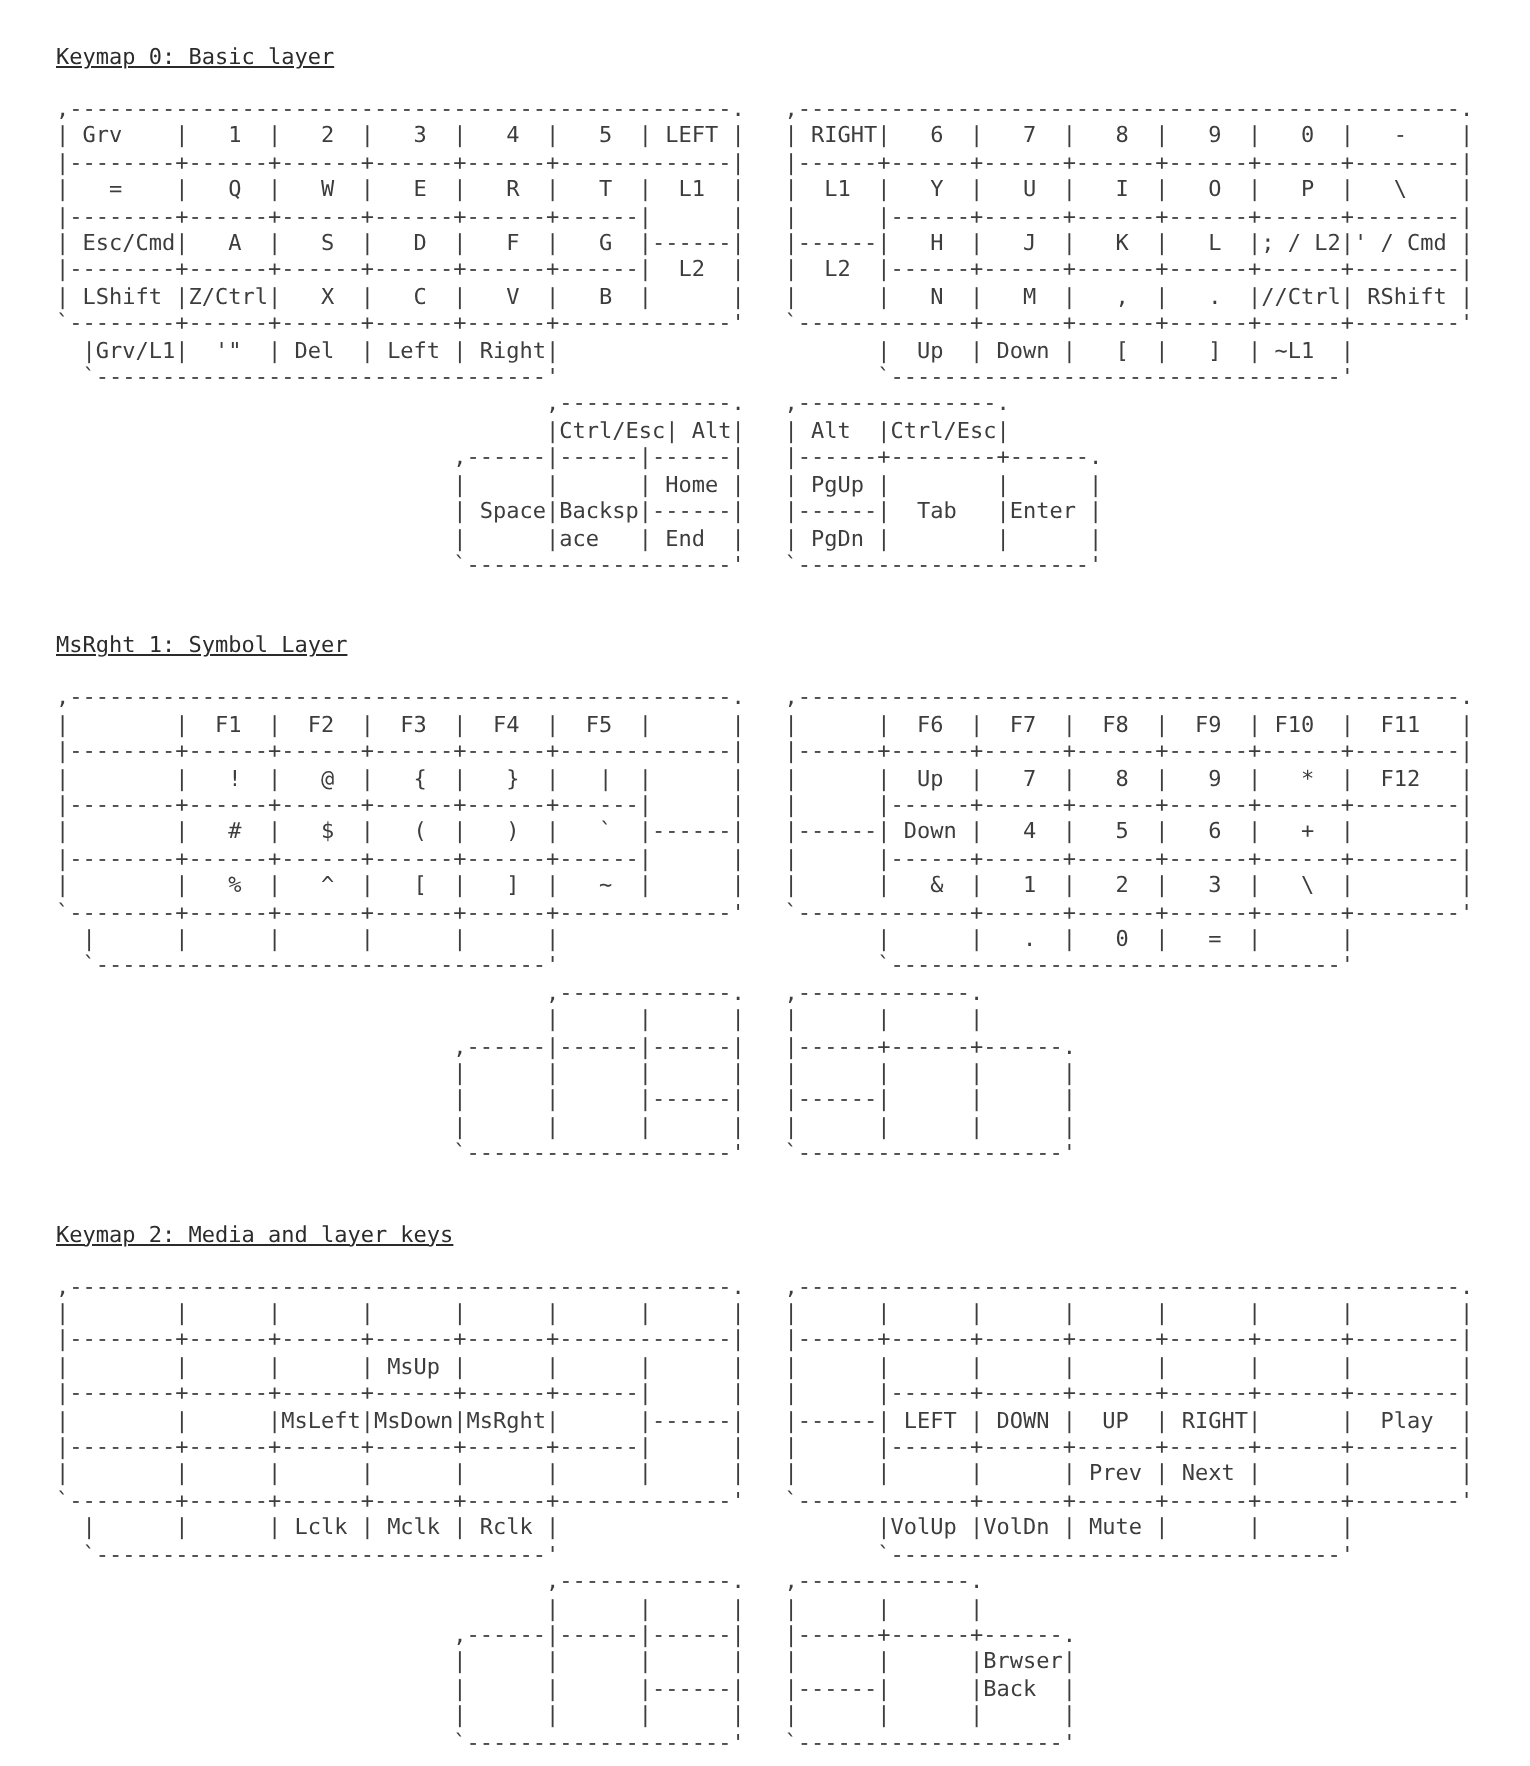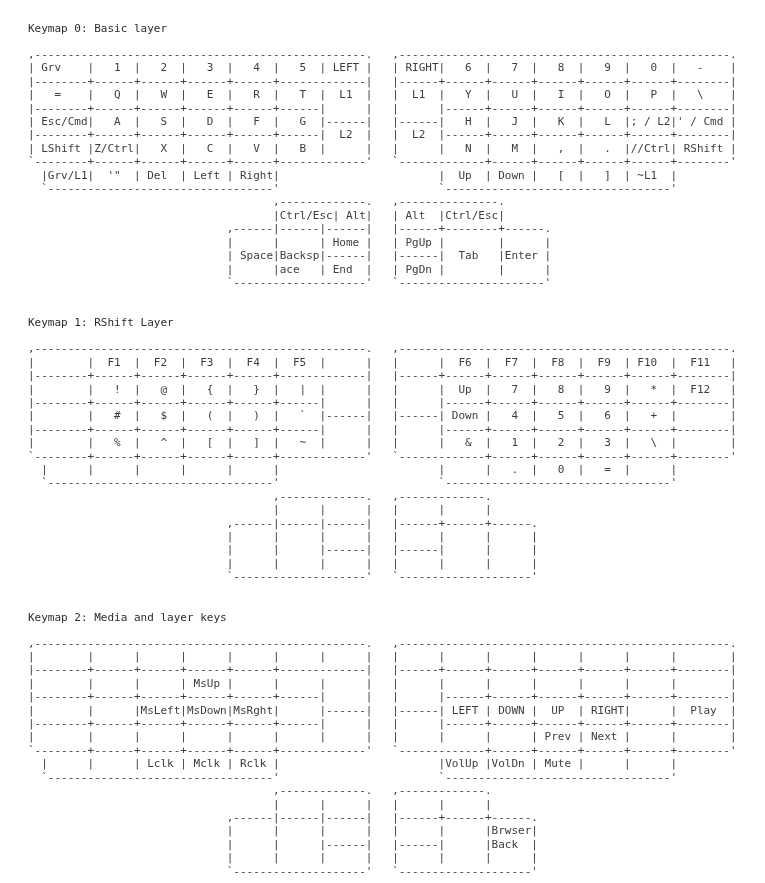--- a/index.html
+++ b/index.html
@@ -21,20 +21,21 @@
   }
   .km-section { margin: 0 0 27px 0; }
   .km-title {
     font-family: "DejaVu Sans Mono", "Liberation Mono", monospace;
     font-size: 11px;
     line-height: 13px;
     font-weight: normal;
     color: var(--title_text);
     margin: 0 0 13px 0;
     white-space: pre;
+    text-decoration: underline;
   }
   .km-art {
     font-family: "DejaVu Sans Mono", "Liberation Mono", monospace;
     font-size: 11px;
     line-height: 13.4px;
     color: var(--body_text);
     margin: 0;
     white-space: pre;
     letter-spacing: 0;
   }
@@ -60,21 +61,21 @@
                                      ,-------------.   ,---------------.
                                      |Ctrl/Esc| Alt|   | Alt  |Ctrl/Esc|
                               ,------|------|------|   |------+--------+------.
                               |      |      | Home |   | PgUp |        |      |
                               | Space|Backsp|------|   |------|  Tab   |Enter |
                               |      |ace   | End  |   | PgDn |        |      |
                               `--------------------'   `----------------------'</pre>
   </section>
 
   <section class="km-section">
-    <div class="km-title">Keymap 1: RShift Layer</div>
+    <div class="km-title">MsRght 1: Symbol Layer</div>
     <pre class="km-art">,--------------------------------------------------.   ,--------------------------------------------------.
 |        |  F1  |  F2  |  F3  |  F4  |  F5  |      |   |      |  F6  |  F7  |  F8  |  F9  | F10  |  F11   |
 |--------+------+------+------+------+-------------|   |------+------+------+------+------+------+--------|
 |        |   !  |   @  |   {  |   }  |   |  |      |   |      |  Up  |   7  |   8  |   9  |   *  |  F12   |
 |--------+------+------+------+------+------|      |   |      |------+------+------+------+------+--------|
 |        |   #  |   $  |   (  |   )  |   `  |------|   |------| Down |   4  |   5  |   6  |   +  |        |
 |--------+------+------+------+------+------|      |   |      |------+------+------+------+------+--------|
 |        |   %  |   ^  |   [  |   ]  |   ~  |      |   |      |   &amp;  |   1  |   2  |   3  |   \  |        |
 `--------+------+------+------+------+-------------'   `-------------+------+------+------+------+--------'
   |      |      |      |      |      |                        |      |   .  |   0  |   =  |      |

